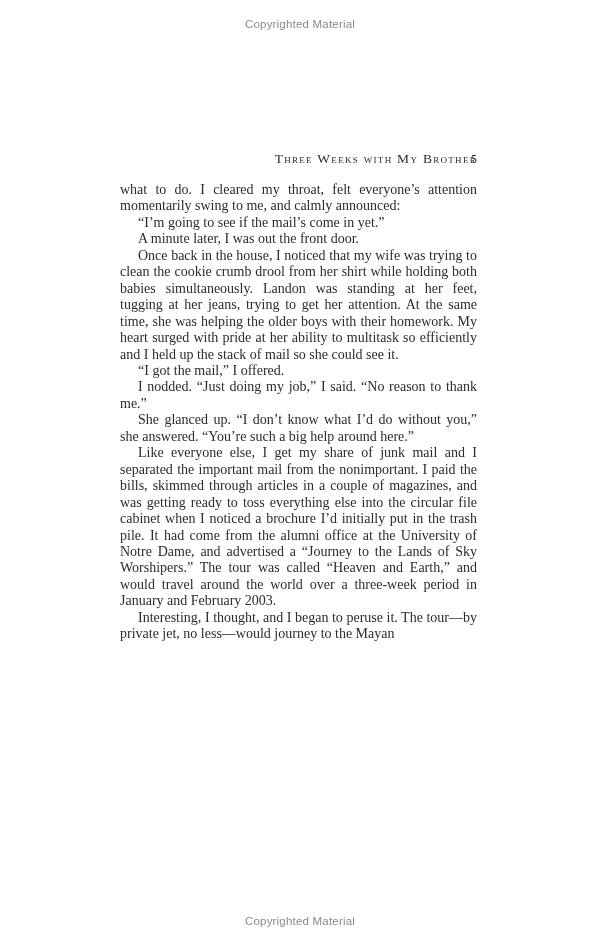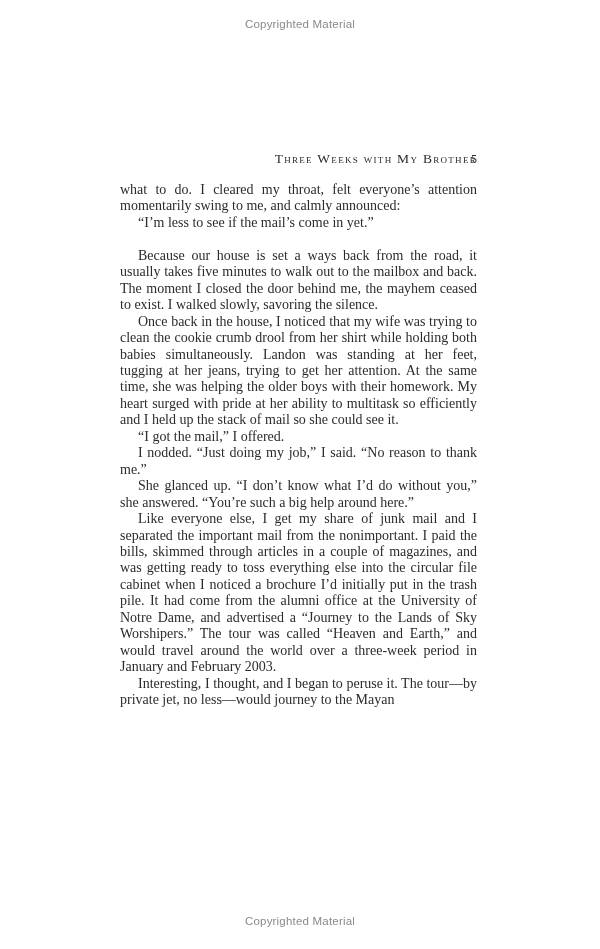--- a/index.html
+++ b/index.html
@@ -77,22 +77,22 @@
 
   <div class="content">
 
     <div class="running-header">
       <span class="header-title">Three Weeks with My Brother</span>
       <span class="page-number">5</span>
     </div>
 
     <div class="body-text" id="paragraphs">
         <p class="no-indent">what to do. I cleared my throat, felt everyone’s attention momentarily swing to me, and calmly announced:</p>
-        <p class="indent">“I’m less to see if the mail’s come in yet.”</p>
-        <p class="indent space-before">Because our house is set a ways back from the road, it usually takes five minutes to walk out to the mailbox and back. The moment I closed the door behind me, the mayhem ceased to exist. I walked slowly, savoring the silence.</p>
+        <p class="indent">“I’m going to see if the mail’s come in yet.”</p>
+        <p class="indent">A minute later, I was out the front door.</p>
         <p class="indent">Once back in the house, I noticed that my wife was trying to clean the cookie crumb drool from her shirt while holding both babies simultaneously. Landon was standing at her feet, tugging at her jeans, trying to get her attention. At the same time, she was helping the older boys with their homework. My heart surged with pride at her ability to multitask so efficiently and I held up the stack of mail so she could see it.</p>
         <p class="indent">“I got the mail,” I offered.</p>
         <p class="indent">I nodded. “Just doing my job,” I said. “No reason to thank me.”</p>
         <p class="indent">She glanced up. “I don’t know what I’d do without you,” she answered. “You’re such a big help around here.”</p>
         <p class="indent">Like everyone else, I get my share of junk mail and I separated the important mail from the nonimportant. I paid the bills, skimmed through articles in a couple of magazines, and was getting ready to toss everything else into the circular file cabinet when I noticed a brochure I’d initially put in the trash pile. It had come from the alumni office at the University of Notre Dame, and advertised a “Journey to the Lands of Sky Worshipers.” The tour was called “Heaven and Earth,” and would travel around the world over a three-week period in January and February 2003.</p>
         <p class="indent">Interesting, I thought, and I began to peruse it. The tour—by private jet, no less—would journey to the Mayan</p>
       </div>
 
   </div>
 

